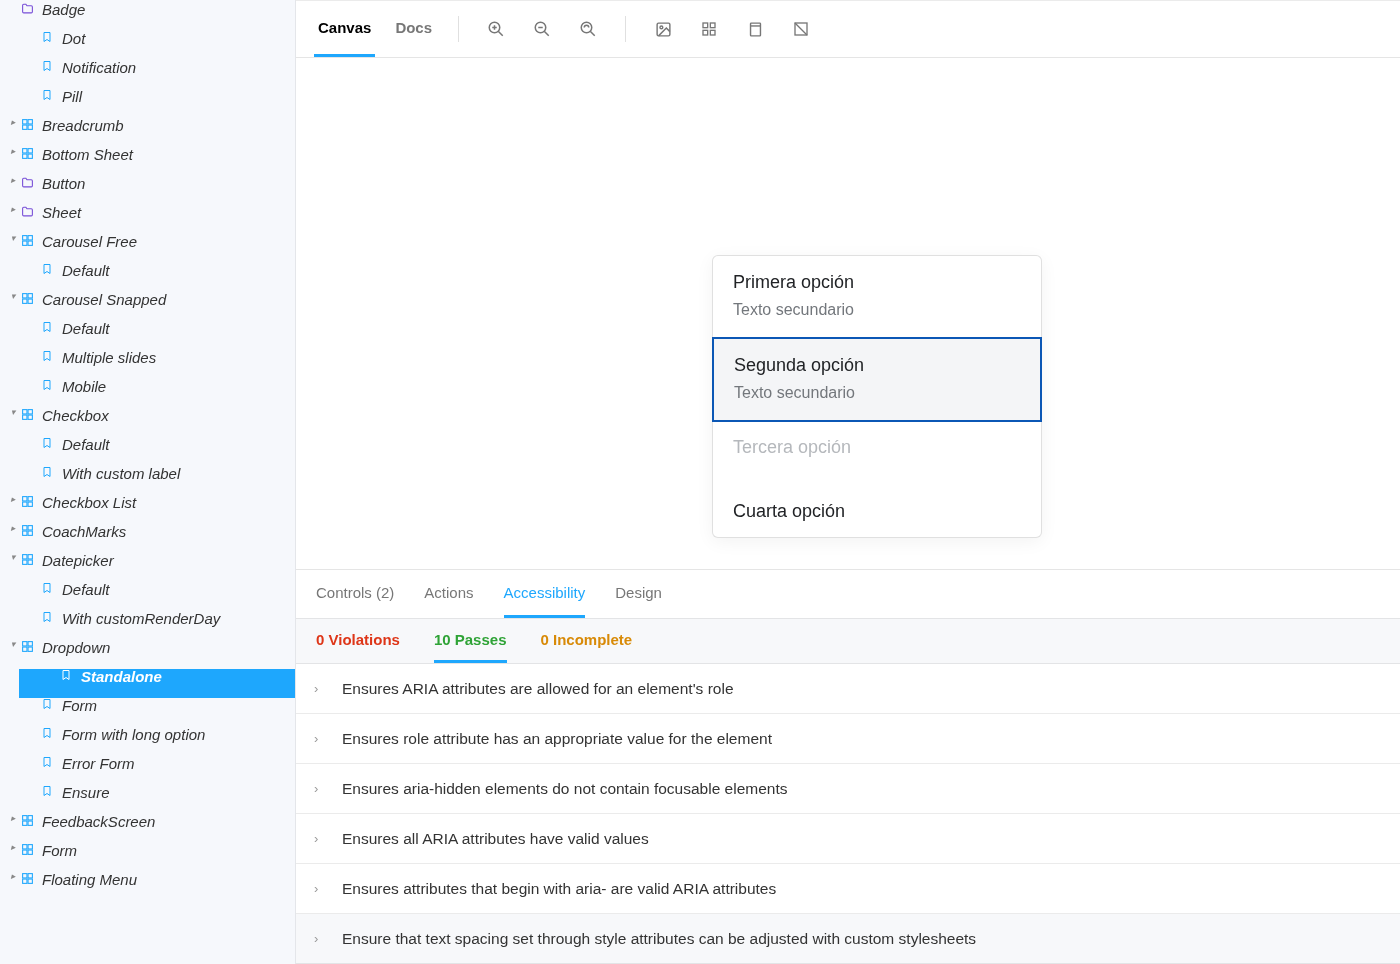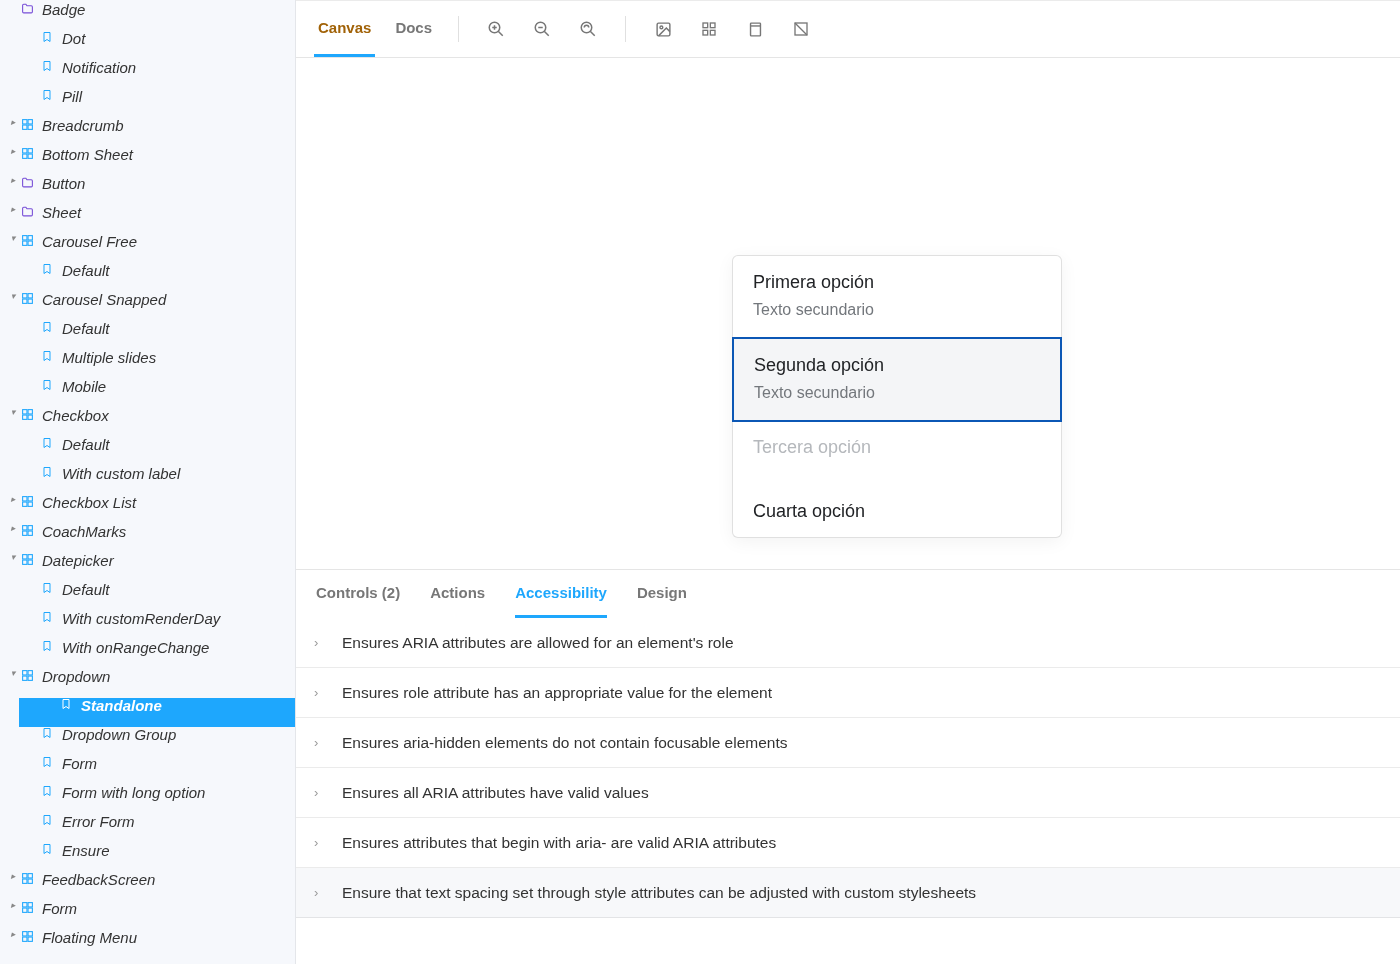--- a/index.html
+++ b/index.html
@@ -18,38 +18,38 @@
     .tree-item.active .icon svg path, .tree-item.active .icon svg rect { stroke: #fff; }
     .tree-item.active .label { font-weight: 700; }
     .tree-item .caret.blank { visibility: hidden; }
 
     
     .main { flex: 1; display: flex; flex-direction: column; border-top: 1px solid rgba(0,0,0,0.08); }
 
     
     .toolbar { height: 57px; min-height:57px; display: flex; align-items: center; padding: 0 18px; border-bottom: 1px solid rgba(0,0,0,0.1); gap: 16px; }
     .toolbar .tab { font-size: 15px; font-weight: 700; color: #777; padding: 0 4px; height: 100%; display:flex; align-items:center; border-bottom: 3px solid transparent; cursor:pointer; }
-    .toolbar .tab.active { color: #a16207; border-bottom-color: #1ea7fd; }
+    .toolbar .tab.active { color: #000000; border-bottom-color: #1ea7fd; }
     .toolbar .sep { width: 1px; height: 26px; background: rgba(0,0,0,0.12); margin: 0 6px; }
     .tool-btn { width: 30px; height: 30px; display:flex; align-items:center; justify-content:center; color: #777; cursor:pointer; border-radius:4px; }
 
     
     .canvas { flex: 1; background: #fff; position: relative; overflow: hidden; }
-    .dropdown-demo { position: absolute; left: 436px; top: 197px; width: 330px; border: 1px solid rgba(0,0,0,0.12); border-radius: 6px; background: #fff; box-shadow: 0 4px 18px rgba(0,0,0,0.05); }
+    .dropdown-demo { position: absolute; left: 416px; top: 197px; width: 330px; border: 1px solid rgba(0,0,0,0.12); border-radius: 6px; background: #fff; box-shadow: 0 4px 18px rgba(0,0,0,0.05); }
     .dd-item { padding: 16px 20px 18px; border-bottom: 1px solid rgba(0,0,0,0); }
     .dd-item .title { font-size: 18px; color: #212326; margin-bottom: 8px; }
     .dd-item .sub { font-size: 16px; color: #73777c; }
     .dd-item.selected { border: 2px solid #0b57b5; background: #f4f5f7; margin: -1px; }
     .dd-item.disabled .title { color: #b5b8bc; }
     .dd-item.last { padding-bottom: 6px; }
 
     
     .panel { height: 395px; border-top: 1px solid rgba(0,0,0,0.1); display:flex; flex-direction:column; }
     .ptabs { display:flex; align-items:center; gap: 30px; padding: 0 20px; height: 48px; }
-    .ptab { font-size: 15px; font-weight: 700; color: #777; height:100%; display:flex; align-items:center; border-bottom: 3px solid transparent; cursor:pointer; }
+    .ptab { font-size: 15px; font-weight: 400; color: #777; height:100%; display:flex; align-items:center; border-bottom: 3px solid transparent; cursor:pointer; }
     .ptab.active { color:#1ea7fd; border-bottom-color:#1ea7fd; }
     .subtabs { display:flex; align-items:center; gap: 34px; padding: 0 20px; height: 46px; background: #f7f8fa; border-top: 1px solid rgba(0,0,0,0.08); border-bottom: 1px solid rgba(0,0,0,0.08); }
     .stab { font-size: 15px; font-weight: 800; height:100%; display:flex; align-items:center; border-bottom: 3px solid transparent; cursor:pointer; }
     .stab.viol { color:#de3618; }
     .stab.pass { color:#2fa336; }
     .stab.inc  { color:#d88a07; }
     .stab.active { border-bottom-color:#1ea7fd; }
     .results { flex:1; overflow-y:auto; }
     .result-row { display:flex; align-items:center; gap: 14px; padding: 0 18px; height: 50px; border-bottom: 1px solid rgba(0,0,0,0.08); font-size: 15.5px; color: #333; cursor:pointer; }
     .result-row .chev { color:#999; font-size: 13px; width: 14px; }
@@ -276,58 +276,40 @@
       </div>
       <div class="tree-item level-2">
         <span class="caret blank">▸</span>
         <span class="icon">
           <svg width="12" height="12" viewBox="0 0 24 24" fill="none" stroke="#1ea7fd" stroke-width="2">
             <path d="M6 3h12v18l-6-4-6 4V3z"></path>
           </svg>
         </span>
         <span class="label">With customRenderDay</span>
       </div>
-      <div class="tree-item level-2">
-        <span class="caret blank">▸</span>
-        <span class="icon">
-          <svg width="12" height="12" viewBox="0 0 24 24" fill="none" stroke="#1ea7fd" stroke-width="2">
-            <path d="M6 3h12v18l-6-4-6 4V3z"></path>
-          </svg>
-        </span>
-        <span class="label">With onRangeChange</span>
-      </div>
       <div class="tree-item level-1">
         <span class="caret">▾</span>
         <span class="icon">
           <svg width="13" height="13" viewBox="0 0 24 24" fill="none" stroke="#1ea7fd" stroke-width="2">
             <rect x="3" y="3" width="8" height="8"></rect>
             <rect x="13" y="3" width="8" height="8"></rect>
             <rect x="3" y="13" width="8" height="8"></rect>
             <rect x="13" y="13" width="8" height="8"></rect>
           </svg>
         </span>
         <span class="label">Dropdown</span>
       </div>
       <div class="tree-item level-2 active">
         <span class="caret blank">▸</span>
         <span class="icon">
           <svg width="12" height="12" viewBox="0 0 24 24" fill="none" stroke="#fff" stroke-width="2">
             <path d="M6 3h12v18l-6-4-6 4V3z"></path>
           </svg>
         </span>
         <span class="label">Standalone</span>
-      </div>
-      <div class="tree-item level-2">
-        <span class="caret blank">▸</span>
-        <span class="icon">
-          <svg width="12" height="12" viewBox="0 0 24 24" fill="none" stroke="#1ea7fd" stroke-width="2">
-            <path d="M6 3h12v18l-6-4-6 4V3z"></path>
-          </svg>
-        </span>
-        <span class="label">Dropdown Group</span>
       </div>
       <div class="tree-item level-2">
         <span class="caret blank">▸</span>
         <span class="icon">
           <svg width="12" height="12" viewBox="0 0 24 24" fill="none" stroke="#1ea7fd" stroke-width="2">
             <path d="M6 3h12v18l-6-4-6 4V3z"></path>
           </svg>
         </span>
         <span class="label">Form</span>
       </div>
@@ -472,20 +454,25 @@
         </div>
       </div>
     </div>
 
     <div class="panel">
       <div class="ptabs">
         <div class="ptab">Controls (2)</div>
         <div class="ptab">Actions</div>
         <div class="ptab active">Accessibility</div>
         <div class="ptab">Design</div>
+      </div>
+      <div class="subtabs">
+        <div class="stab viol">0 Violations</div>
+        <div class="stab pass active">10 Passes</div>
+        <div class="stab inc">0 Incomplete</div>
       </div>
       <div class="results" id="results">
           <div class="result-row">
             <span class="chev">›</span>
             <span>Ensures ARIA attributes are allowed for an element's role</span>
           </div>
           <div class="result-row">
             <span class="chev">›</span>
             <span>Ensures role attribute has an appropriate value for the element</span>
           </div>

